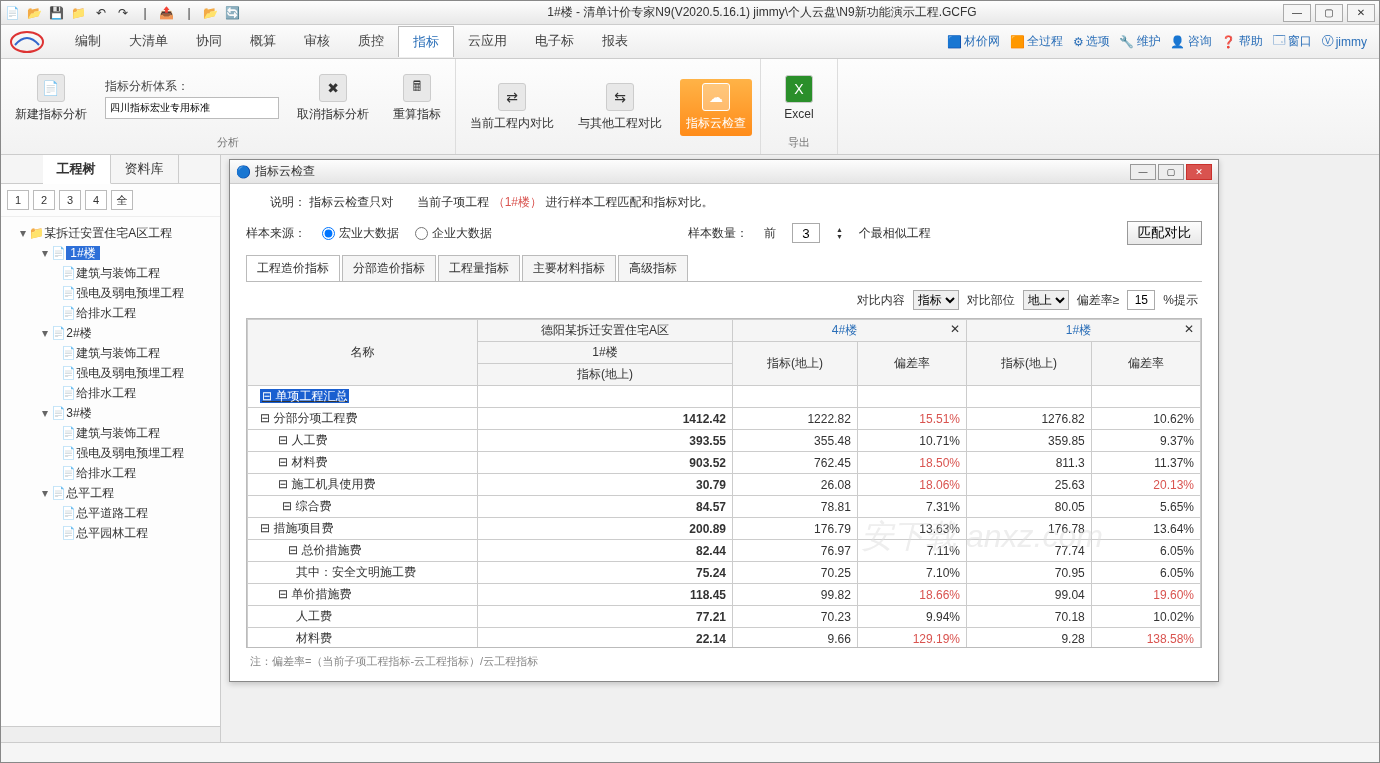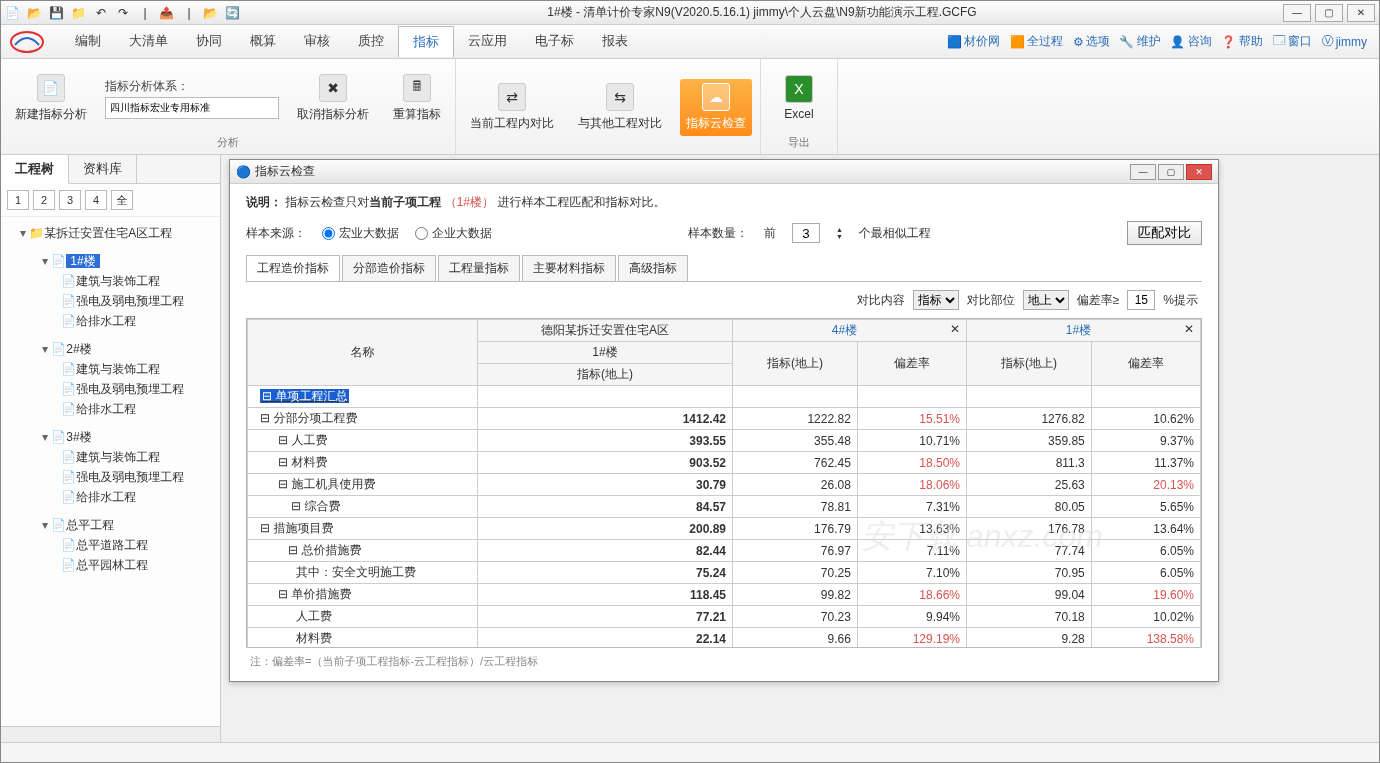--- a/index.html
+++ b/index.html
@@ -23,42 +23,42 @@
 .rgroup .btns { display: flex; gap: 12px; flex: 1; align-items: center; }
 .rgroup .glabel { text-align: center; font-size: 11px; color: #777; padding: 2px 0; }
 .rbtn { display: flex; flex-direction: column; align-items: center; gap: 4px; cursor: pointer; padding: 4px 6px; min-width: 60px; }
 .rbtn .ic { width: 28px; height: 28px; background: #e8e8e8; border: 1px solid #ccc; border-radius: 3px; display:flex;align-items:center;justify-content:center;font-size:14px; }
 .rbtn.highlight { background: linear-gradient(#ffb347,#ff8c1a); border-radius: 3px; color: #fff; }
 .rbtn.highlight .ic { background: rgba(255,255,255,.3); border-color: #fff; }
 .sys-label { font-size: 12px; color: #444; margin-bottom: 2px; }
 .sys-input { width: 174px; height: 22px; border: 1px solid #bbb; background: #fff; padding: 0 4px; font-size: 10px; }
 .content { display: flex; height: calc(100% - 24px - 34px - 96px - 20px); }
 .leftpane { width: 220px; border-right: 1px solid #ccc; display: flex; flex-direction: column; background: #fdfdfd; overflow:hidden; }
-.lefttabs { display: flex; background: #f5f5f5; border-bottom: 1px solid #ccc; }
+.lefttabs { display: flex; background: #f5f5f5; border-bottom: 1px solid #ccc; justify-content: center; }
 .lefttabs div { padding: 5px 14px; font-size: 13px; border-right: 1px solid #ccc; }
 .lefttabs div.active { background: #fff; border-bottom: 1px solid #fff; margin-bottom: -1px; font-weight: bold; }
 .numtabs { display: flex; gap: 4px; padding: 6px; border-bottom: 1px solid #eee; }
 .numtabs div { width: 22px; height: 20px; border: 1px solid #bbb; text-align: center; line-height: 18px; background: #fff; cursor: pointer; font-size: 11px; }
 .tree { padding: 6px 4px; font-size: 12px; line-height: 20px; overflow:auto; flex:1; }
 .tree .node { white-space: nowrap; }
 .tree .lv1 { padding-left: 12px; }
-.tree .lv2 { padding-left: 34px; margin-top: 8px; }
+.tree .lv2 { padding-left: 34px; }
 .tree .lv3 { padding-left: 56px; }
 .tree .sel { background: #2d6fd8; color: #fff; padding: 0 4px; }
 .tree .ic { display: inline-block; width: 12px; text-align: center; color: #666; }
 .rightpane { flex: 1; position: relative; background: #f0f0f0; padding: 4px 8px; overflow:auto; }
 .innerwin { background: #fff; border: 1px solid #888; box-shadow: 0 2px 6px rgba(0,0,0,.2); width: 990px; margin-left: 0; }
 .innerwin .iw-title { height: 24px; background: linear-gradient(#fdfdfd,#e5e5e5); display: flex; align-items: center; padding: 0 6px; border-bottom: 1px solid #ccc; }
 .innerwin .iw-title .t { flex: 1; font-size: 12px; }
 .innerwin .iw-title .wb { display: flex; gap: 2px; }
 .innerwin .iw-title .wb div { width: 26px; height: 16px; border: 1px solid #999; background: #eee; display:flex;align-items:center;justify-content:center;font-size:9px; }
 .innerwin .iw-title .wb div.close { background:#d9534f;color:#fff;border-color:#c9302c; }
 .iw-body { padding: 10px 16px 6px; }
 .desc { font-size: 12px; margin-bottom: 10px; }
-.desc b { font-weight: bold; }
+.desc b { font-weight: normal; margin-left: 24px; }
 .desc .red { color: #d9534f; }
 .row1 { display: flex; align-items: center; gap: 16px; margin-bottom: 10px; }
 .row1 label { display: inline-flex; align-items: center; gap: 4px; }
 .smallinput { width: 28px; height: 20px; border: 1px solid #aaa; text-align: center; }
 .btn { border: 1px solid #999; background: linear-gradient(#fdfdfd,#e8e8e8); padding: 2px 10px; cursor: pointer; }
 .subtabs { display: flex; border-bottom: 1px solid #bbb; }
 .subtabs div { padding: 4px 10px; border: 1px solid #bbb; border-bottom: none; background: #f5f5f5; margin-right: 2px; font-size: 12px; cursor:pointer; }
 .subtabs div.active { background: #fff; }
 .filters { display: flex; justify-content: flex-end; align-items: center; gap: 8px; padding: 8px 4px; font-size: 12px; }
 .filters select, .filters input { border: 1px solid #aaa; height: 20px; font-size: 12px; }
@@ -325,21 +325,21 @@
                   </tr>
                   <tr>
                     <td class="name" style="padding-left:30px;"><span>⊟ 施工机具使用费</span></td>
                     <td class="num"><b>30.79</b></td>
                     <td class="num">26.08</td>
                     <td class="num red">18.06%</td>
                     <td class="num">25.63</td>
                     <td class="num red">20.13%</td>
                   </tr>
                   <tr>
-                    <td class="name" style="padding-left:43px;"><span>⊟ 综合费</span></td>
+                    <td class="name" style="padding-left:34px;"><span>⊟ 综合费</span></td>
                     <td class="num"><b>84.57</b></td>
                     <td class="num">78.81</td>
                     <td class="num">7.31%</td>
                     <td class="num">80.05</td>
                     <td class="num">5.65%</td>
                   </tr>
                   <tr>
                     <td class="name" style="padding-left:12px;"><span>⊟ 措施项目费</span></td>
                     <td class="num"><b>200.89</b></td>
                     <td class="num">176.79</td>

